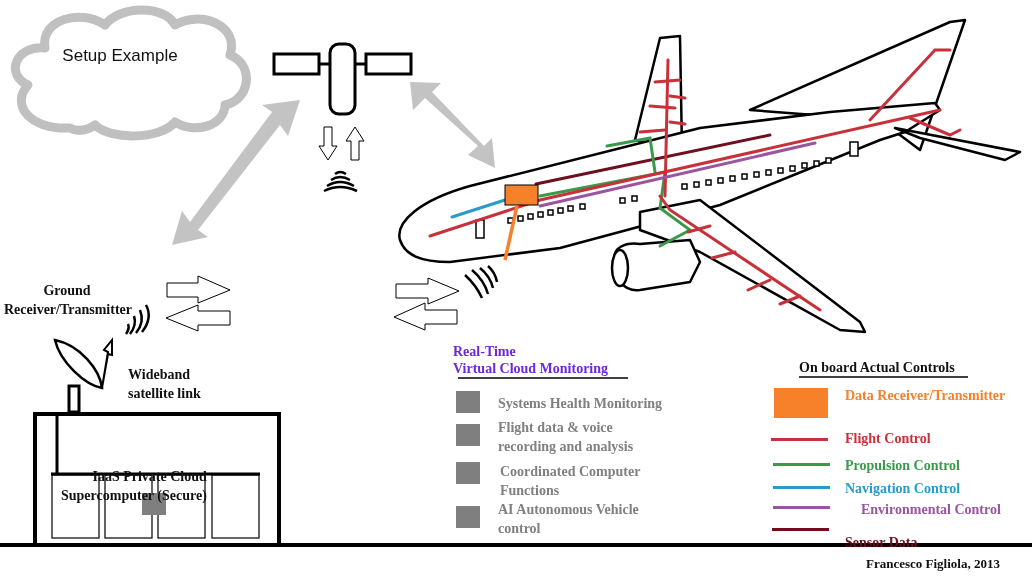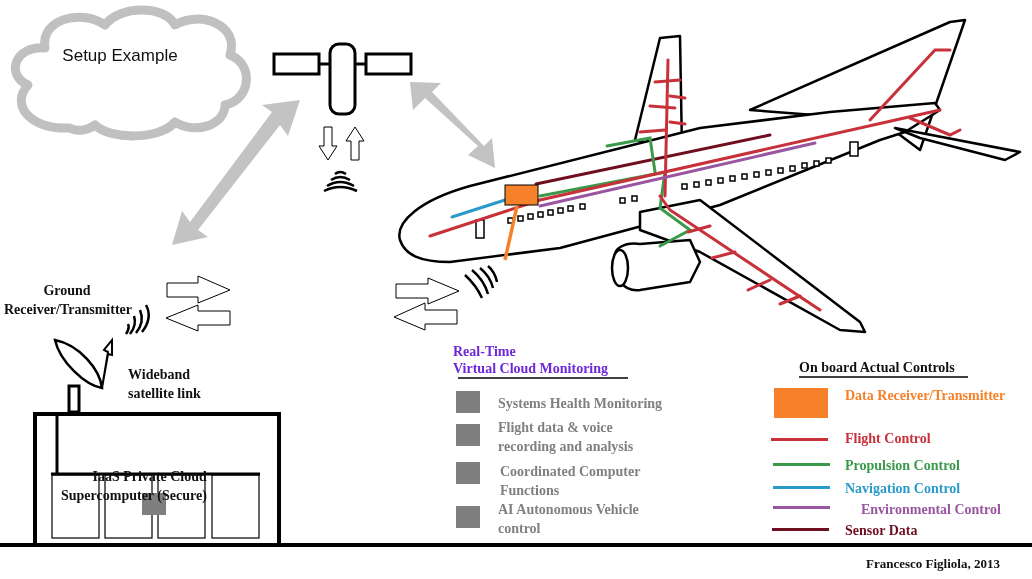--- a/index.html
+++ b/index.html
@@ -215,15 +215,15 @@
 <div class="legend-line" style="left: 773px; top: 463px; background: rgb(58, 154, 74);"></div>
 <div class="txt serif legend-label" style="left: 845px; top: 456px; color: rgb(58, 154, 74);">Propulsion Control</div>
 
 <div class="legend-line" style="left: 773px; top: 486px; background: rgb(42, 154, 200);"></div>
 <div class="txt serif legend-label" style="left: 845px; top: 479px; color: rgb(42, 154, 200);">Navigation Control</div>
 
 <div class="legend-line" style="left: 773px; top: 506px; background: rgb(154, 85, 160);"></div>
 <div class="txt serif legend-label" style="left: 845px; top: 500px; color: rgb(154, 85, 160); margin-left: 16px;">Environmental Control</div>
 
 <div class="legend-line" style="left: 772px; top: 528px; background: rgb(110, 14, 30);"></div>
-<div class="txt serif legend-label" style="left: 845px; top: 521px; color: rgb(110, 14, 30);">Sensor Data</div>
+<div class="txt serif legend-label" style="left: 845px; top: 533px; color: rgb(110, 14, 30);">Sensor Data</div>
 
 <div class="txt serif" style="left:866px; top:556px; font-size:13px; color:#111;">Francesco Figliola, 2013</div>
 
 </body></html>

